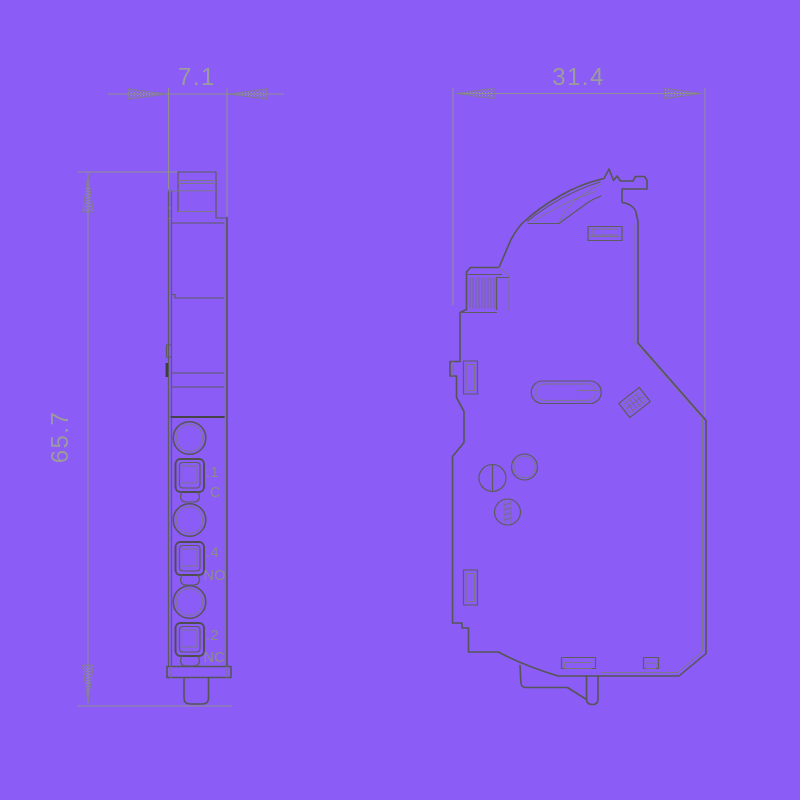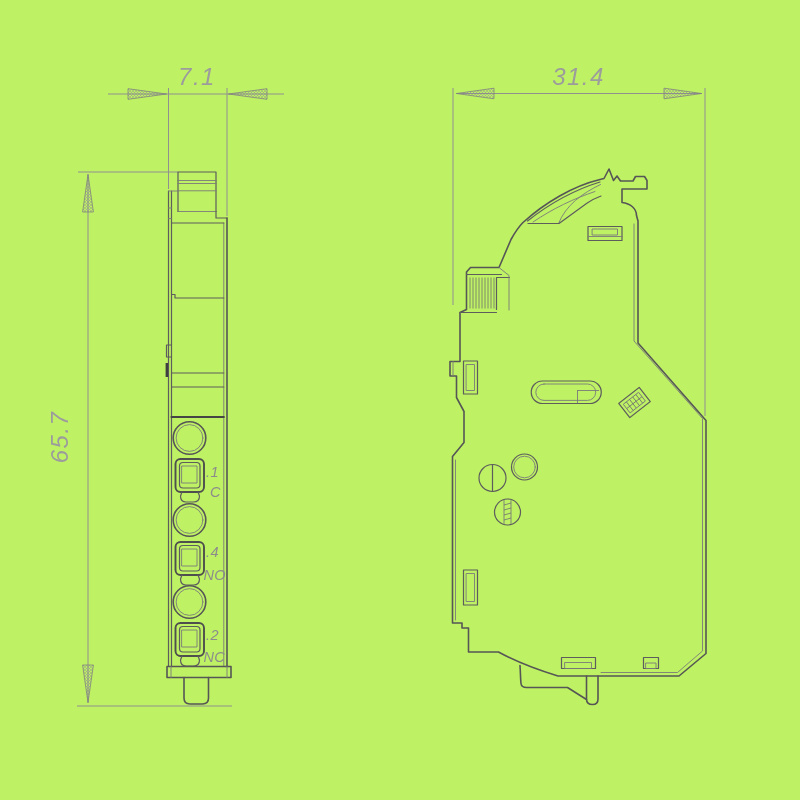--- a/index.html
+++ b/index.html
@@ -1,16 +1,16 @@
 <!DOCTYPE html>
 <html><head>
 <meta charset="utf-8">
 <style>
   html,body { margin:0; padding:0; background:#ffffff; }
-  #stage { width:800px; height:800px; background:#bef264; position:relative; overflow:hidden;font-style:italic; }
+  #stage { width:800px; height:800px; background:#8b5cf6; position:relative; overflow:hidden; }
   svg { display:block; }
   svg text { font-family:"Liberation Sans","DejaVu Sans",sans-serif; }
   .dimtxt { font-size:24px; fill:#9c9c9c; letter-spacing:1.5px; }
   .lbltxt { font-size:14.5px; fill:#8c8c8c; letter-spacing:0.4px; }
   .k1 { fill:none; stroke:#565656; stroke-width:1.6; stroke-linejoin:round; stroke-linecap:round; }
   .kt { fill:none; stroke:#4e4e4e; stroke-width:1.9; stroke-linejoin:round; }
   .k2 { fill:none; stroke:#5d5d5d; stroke-width:1.2; stroke-linejoin:round; stroke-linecap:round; }
   .k3 { fill:none; stroke:#7a7a7a; stroke-width:0.9; stroke-linejoin:round; stroke-linecap:round; }
   .k4 { fill:none; stroke:#454545; stroke-width:2.2; stroke-linecap:round; }
   .dim { fill:none; stroke:#909090; stroke-width:1; }

